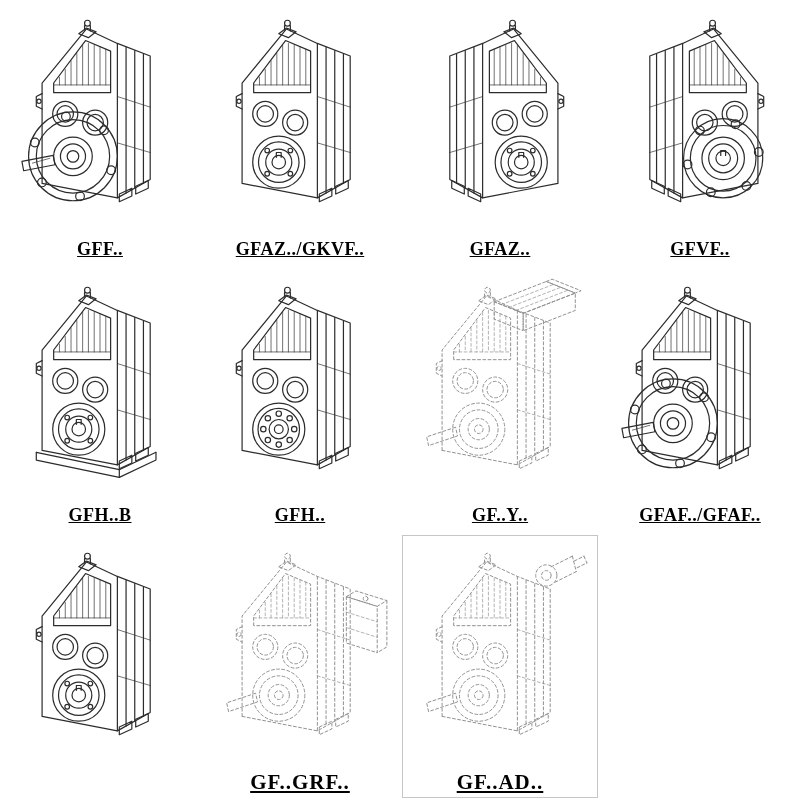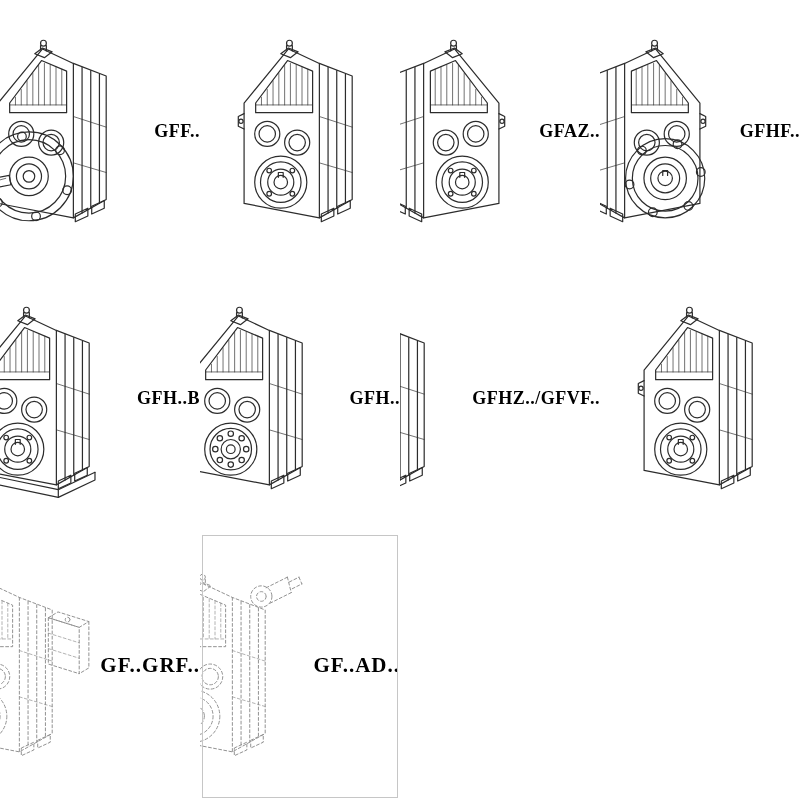--- a/index.html
+++ b/index.html
@@ -4,23 +4,23 @@
 <style>
   html,body { margin:0; padding:0; background:#ffffff; }
   .catalog {
     width:800px; height:800px; background:#ffffff;
     display:grid;
     grid-template-columns:repeat(4, 1fr);
     grid-template-rows:repeat(3, 1fr);
     font-family:"Liberation Serif", serif;
   }
   .cell {
-    display:flex; flex-direction:row;
-    align-items:center; justify-content:flex-end;
-    padding-bottom:4px; overflow:hidden;
+    display:flex; flex-direction:column;
+    align-items:center; justify-content:space-between;
+    padding-bottom:4px; overflow:hidden;text-decoration:underline;
   }
   .cell.boxed { outline:1px solid #c6c6c6; outline-offset:-3px; }
   .cell svg { width:196px; height:222px; flex:0 0 auto; }
   .label {
     font-weight:bold; font-size:18px; letter-spacing:0.5px;
     color:#000; text-align:center; line-height:28px; height:28px;
     white-space:nowrap;
   }
   .label.big { font-size:21px; letter-spacing:1px; }
 
@@ -175,67 +175,76 @@
         <use href="#gb-flange"></use>
     </svg>
     <div class="label">GFF..</div>
   </div>
 
   <div class="cell">
     <svg class="draw" viewBox="0 0 200 230">
       <use href="#gb-body"></use>
         <use href="#gb-hollow"></use>
     </svg>
+    <div class="label">GFAZ../GKVF..</div>
   </div>
 
   <div class="cell">
     <svg class="draw" viewBox="0 0 200 230">
       <g transform="translate(200,0) scale(-1,1)">
           <use href="#gb-body"></use>
           <use href="#gb-hollow"></use>
         </g>
     </svg>
     <div class="label">GFAZ..</div>
   </div>
 
   <div class="cell">
     <svg class="draw" viewBox="0 0 200 230">
       <g transform="translate(200,0) scale(-1,1)">
           <use href="#gb-body"></use>
           <use href="#gb-flangeface"></use>
         </g>
     </svg>
-    <div class="label">GFHF..</div>
+    <div class="label">GFVF..</div>
   </div>
 
   <div class="cell">
     <svg class="draw" viewBox="0 0 200 230">
       <use href="#gb-body"></use>
         <use href="#gb-hollow"></use>
         <use href="#att-base"></use>
     </svg>
     <div class="label">GFH..B</div>
   </div>
 
   <div class="cell">
     <svg class="draw" viewBox="0 0 200 230">
       <use href="#gb-body"></use>
         <use href="#gb-bearing"></use>
     </svg>
     <div class="label">GFH..</div>
   </div>
 
 
+  <div class="cell">
+    <svg class="draw dashed" viewBox="0 0 200 230">
+      <use href="#gb-body"></use>
+        <use href="#gb-dashface"></use>
+        <use href="#att-y"></use>
+    </svg>
+    <div class="label">GF..Y..</div>
+  </div>
 
   <div class="cell">
     <svg class="draw" viewBox="0 0 200 230">
       <use href="#gb-body"></use>
         <use href="#gb-flange"></use>
     </svg>
-    <div class="label">GFHZ../GFVF..</div>
+    <div class="label">GFAF../GFAF..</div>
   </div>
 
   <div class="cell">
     <svg class="draw" viewBox="0 0 200 230">
       <use href="#gb-body"></use>
         <use href="#gb-hollow"></use>
     </svg>
   </div>
 
   <div class="cell">

